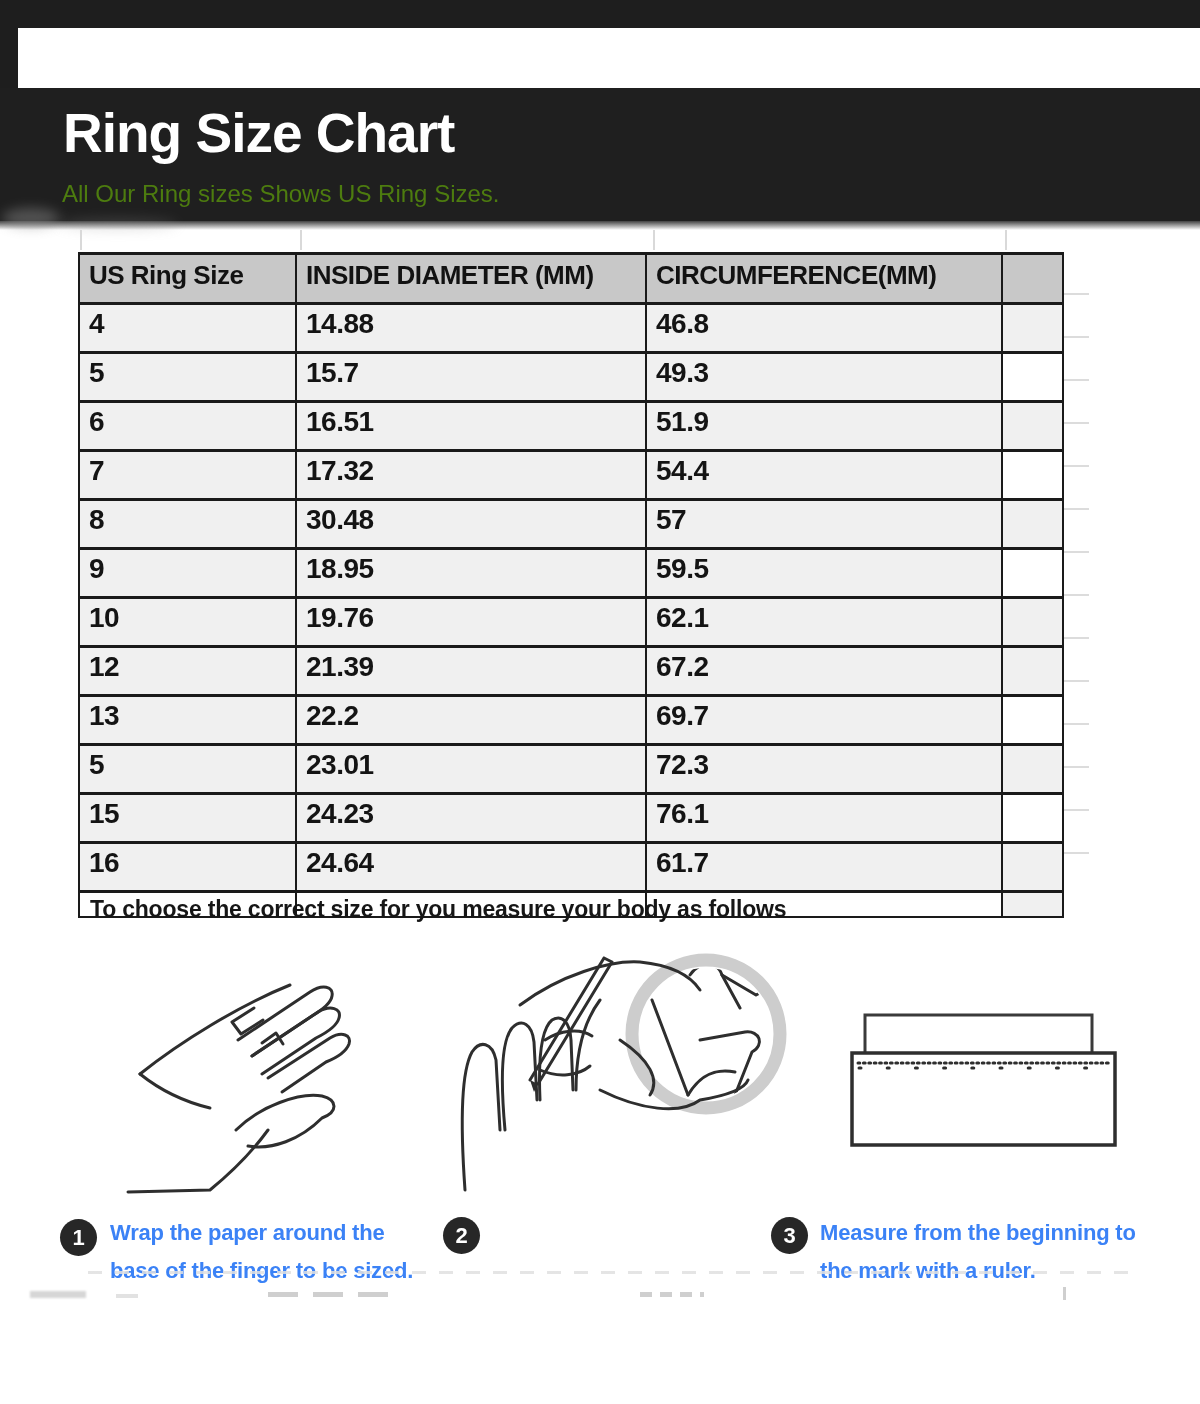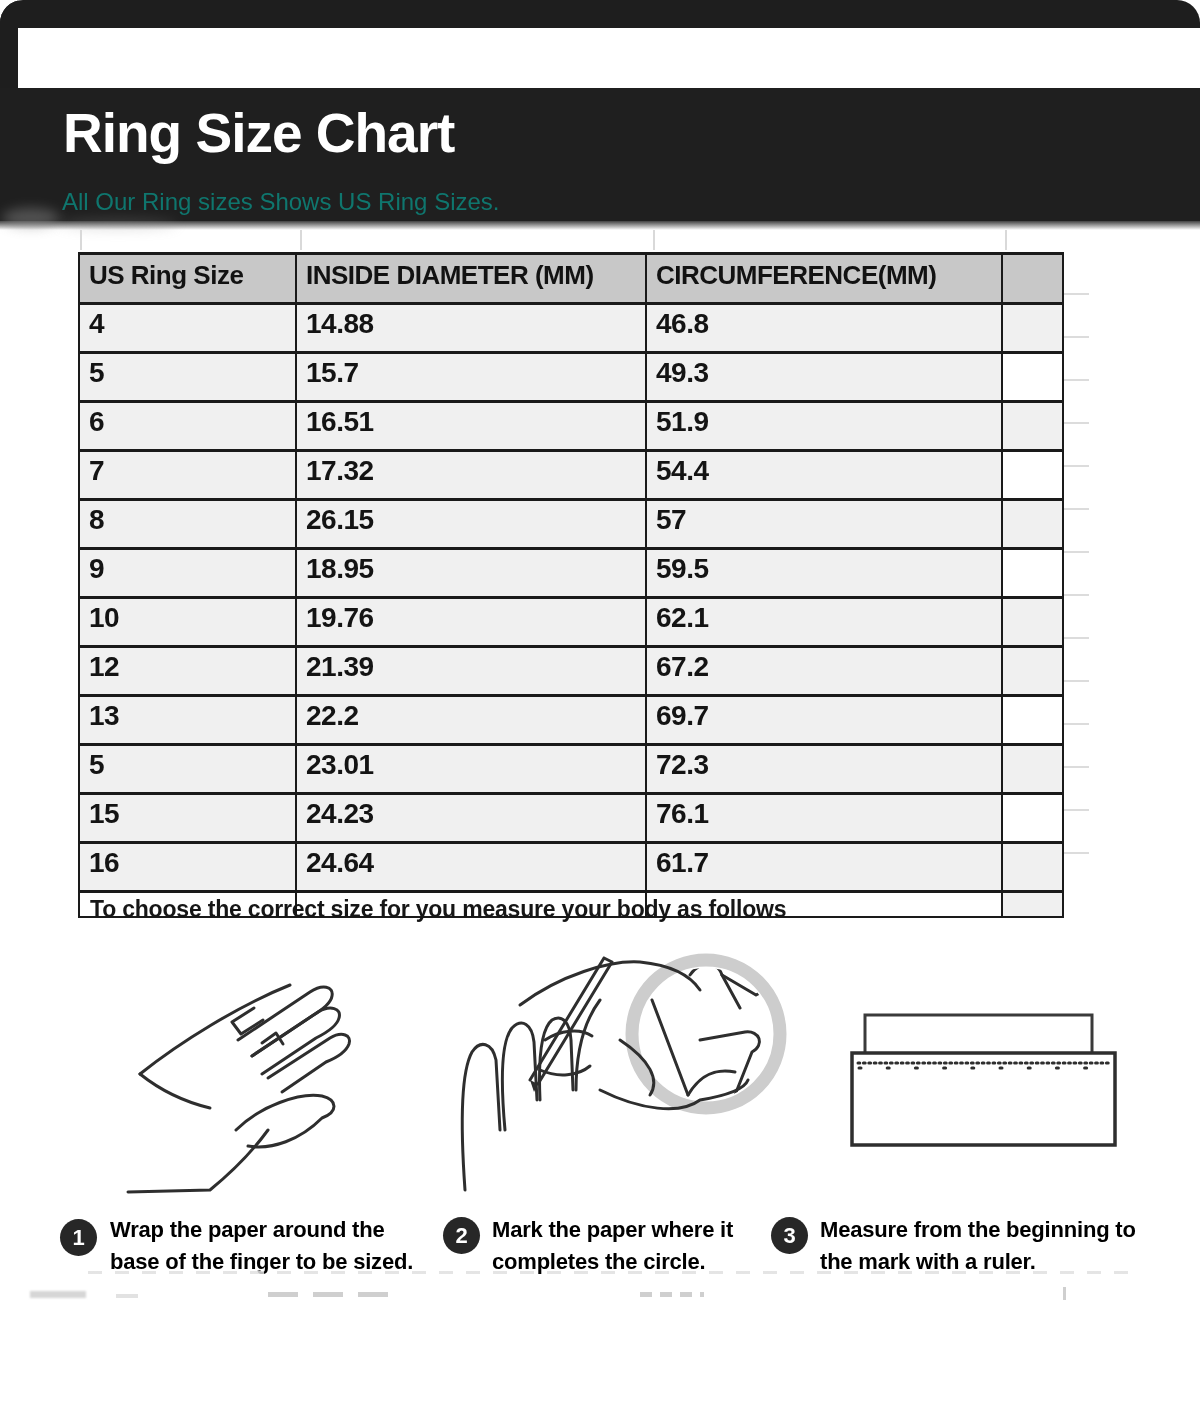--- a/index.html
+++ b/index.html
@@ -1,28 +1,28 @@
 <!DOCTYPE html>
 <html><head>
 <meta charset="utf-8">
 <style>
   html,body{margin:0;padding:0;background:#ffffff;}
   .canvas{
     position:relative;width:1200px;height:1404px;background:#ffffff;overflow:hidden;
-    font-family:"Liberation Sans",sans-serif;color:#161616;border-radius:23px;
+    font-family:"Liberation Sans",sans-serif;color:#161616;
   }
   
   .top-bar{position:absolute;left:0;top:0;width:1200px;height:28px;background:#1e1e1e;}
   .left-edge{position:absolute;left:0;top:0;width:18px;height:212px;background:#1e1e1e;}
   .banner{position:absolute;left:0;top:88px;width:1200px;height:133px;background:#1f1f1f;}
   .banner::after{content:"";position:absolute;left:0;bottom:-9px;width:100%;height:9px;
     background:linear-gradient(to bottom, rgba(31,31,31,.85), rgba(31,31,31,0));}
   .banner-title{position:absolute;left:63px;top:101px;font-size:55px;font-weight:bold;
     letter-spacing:-1px;color:#ffffff;white-space:nowrap;}
-  .banner-subtitle{position:absolute;left:62px;top:180px;font-size:24px;color:#0f766e;white-space:nowrap;margin-top:8px;}
+  .banner-subtitle{position:absolute;left:62px;top:180px;font-size:24px;color:#4d7c0f;white-space:nowrap;}
   .tear{position:absolute;left:0;top:204px;width:95px;height:20px;background:#ffffff;filter:blur(4px);}
   .smudge{position:absolute;background:#8f8f8f;filter:blur(6px);opacity:.45;border-radius:50%;}
   .smudge.a{left:2px;top:208px;width:58px;height:20px;}
   .smudge.b{left:58px;top:218px;width:120px;height:12px;opacity:.25;}
 
   
   table.size-table{position:absolute;left:78px;top:252px;border-collapse:collapse;table-layout:fixed;}
   .size-table th,.size-table td{
     border:2px solid #1a1a1a;border-top-width:3px;border-bottom-width:3px;
     padding:0 0 8px 9px;text-align:left;vertical-align:middle;line-height:1;overflow:hidden;white-space:nowrap;
@@ -59,22 +59,22 @@
   
   .illus{position:absolute;}
   .illus path,.illus line,.illus circle{fill:none;stroke:#2e2e2e;stroke-width:3;
     stroke-linecap:round;stroke-linejoin:round;}
   .illus .fill{fill:#2e2e2e;stroke:none;}
   .illus .ring{stroke:#cdcdcd;stroke-width:13;}
 
   
   .step-circle{position:absolute;width:37px;height:37px;border-radius:50%;background:#272727;
     color:#ffffff;font-size:22px;font-weight:bold;display:flex;align-items:center;justify-content:center;}
-  .step-text{position:absolute;font-size:22px;font-weight:bold;line-height:32px;
-    letter-spacing:-0.2px;color:#000000;}
+  .step-text{position:absolute;font-size:22px;font-weight:bold;line-height:38px;
+    letter-spacing:-0.2px;color:#3b82f6;}
   .step-text.s1{left:110px;top:1214px;width:325px;}
   .step-text.s2{left:492px;top:1214px;width:272px;}
   .step-text.s3{left:820px;top:1214px;width:352px;}
   .step-circle.c1{left:60px;top:1219px;}
   .step-circle.c2{left:443px;top:1217px;}
   .step-circle.c3{left:771px;top:1217px;}
 </style>
 </head>
 <body>
 
@@ -133,21 +133,21 @@
       <td class="stub-g"></td>
     </tr>
     <tr>
       <td>7</td>
       <td>17.32</td>
       <td>54.4</td>
       <td class="stub-w"></td>
     </tr>
     <tr>
       <td>8</td>
-      <td>26.15</td>
+      <td>30.48</td>
       <td>57</td>
       <td class="stub-g"></td>
     </tr>
     <tr>
       <td>9</td>
       <td>18.95</td>
       <td>59.5</td>
       <td class="stub-w"></td>
     </tr>
     <tr>
@@ -245,21 +245,20 @@
   <svg class="illus" style="left:845px;top:1005px;" width="280" height="150" viewBox="0 0 280 150">
     <rect x="20" y="10" width="227" height="43" fill="#ffffff" stroke="#3a3a3a" stroke-width="3"></rect>
     <rect x="7" y="48" width="263" height="92" fill="#ffffff" stroke="#2e2e2e" stroke-width="3.5"></rect>
     <line x1="13" y1="58" x2="265" y2="58" stroke="#2b2b2b" stroke-width="16" stroke-dasharray="1.8 3.6" stroke-linecap="butt"></line>
     <line x1="14" y1="63" x2="265" y2="63" stroke="#2b2b2b" stroke-width="26" stroke-dasharray="2 26.2" stroke-linecap="butt"></line>
   </svg>
 
   <div class="step-circle c1">1</div>
   <div class="step-text s1">Wrap the paper around the base of the finger to be sized.</div>
   <div class="step-circle c2">2</div>
-  <div class="step-text s2">Mark the paper where it completes the circle.</div>
   <div class="step-circle c3">3</div>
   <div class="step-text s3">Measure from the beginning to the mark with a ruler.</div>
 
   <div class="dash-line"></div>
   <div class="mark a"></div>
   <div class="mark b"></div>
   <div class="mark c"></div>
   <div class="mark d"></div>
   <div class="mark e"></div>
 

